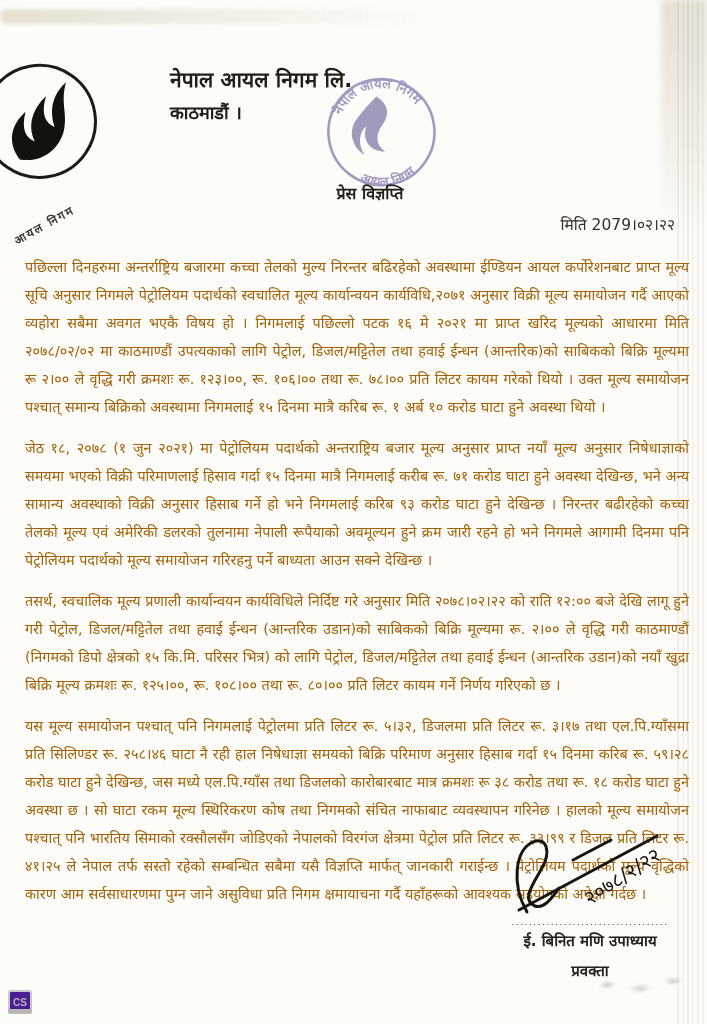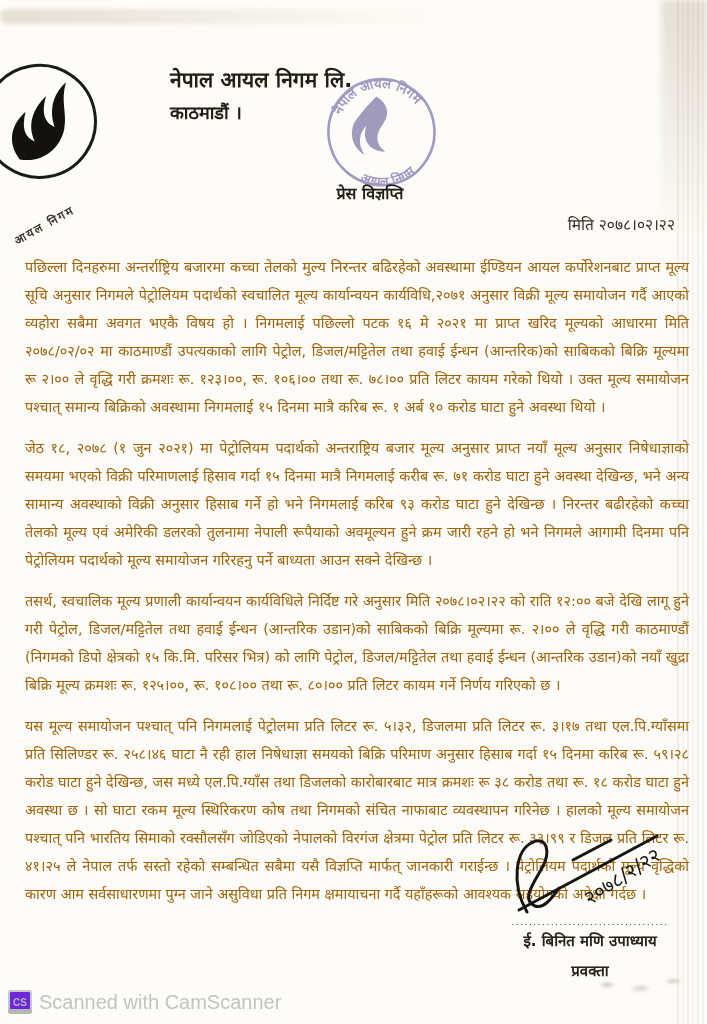--- a/index.html
+++ b/index.html
@@ -65,21 +65,21 @@
   .sig-name{font-size:15px;font-weight:bold;margin-top:4px;}
   .sig-title{font-size:15px;font-weight:bold;margin-top:10px;}
   
   .footer{
     position:absolute;left:8px;bottom:10px;display:flex;align-items:center;gap:7px;
     color:#c3c3c3;font-size:20px;font-family:"Liberation Sans",sans-serif;
   }
   .cs-badge{
     position:relative;width:20px;height:20px;border:2px solid #c8c8c8;border-radius:3px;
     display:flex;align-items:center;justify-content:center;
-    font-size:10px;font-weight:bold;color:#b4b4b4;background:#6d28d9;
+    font-size:10px;font-weight:bold;color:#b4b4b4;background:#4c1d95;
   }
   .cs-badge::after{
     content:"";position:absolute;left:-2px;right:-2px;bottom:-2px;height:5px;
     background:#b6b6b6;border-radius:0 0 3px 3px;
   }
 </style>
 </head>
 <body>
 
 <div class="page">
@@ -113,21 +113,21 @@
       </text>
       <text font-size="13" fill="#5f539c" font-weight="bold">
         <textPath href="#stArcBot" startOffset="50%" text-anchor="middle">आयल निगम</textPath>
       </text>
       <path d="M66,26 C80,38 74,49 67,56 C60,64 58,73 67,82 C52,80 45,67 52,54
                C43,60 41,71 46,82 C34,73 33,55 44,45 C52,37 59,31 66,26 Z" fill="#4c4186" opacity="0.9"></path>
     </svg>
   </div>
 
   <div class="doc-title">प्रेस विज्ञप्ति</div>
-  <div class="date-line">मिति २०७८।०२।२२</div>
+  <div class="date-line">मिति 2079।०२।२२</div>
 
   <div class="body-text">
     <p>पछिल्ला दिनहरुमा अन्तर्राष्ट्रिय बजारमा कच्चा तेलको मुल्य निरन्तर बढिरहेको अवस्थामा ईण्डियन आयल कर्पोरेशनबाट प्राप्त मूल्य सूचि अनुसार निगमले पेट्रोलियम पदार्थको स्वचालित मूल्य कार्यान्वयन कार्यविधि,२०७१ अनुसार विक्री मूल्य समायोजन गर्दै आएको व्यहोरा सबैमा अवगत भएकै विषय हो । निगमलाई पछिल्लो पटक १६ मे २०२१ मा प्राप्त खरिद मूल्यको आधारमा मिति २०७८/०२/०२ मा काठमाण्डौं उपत्यकाको लागि पेट्रोल, डिजल/मट्टितेल तथा हवाई ईन्धन (आन्तरिक)को साबिकको बिक्रि मूल्यमा रू २।०० ले वृद्धि गरी क्रमशः रू. १२३।००, रू. १०६।०० तथा रू. ७८।०० प्रति लिटर कायम गरेको थियो । उक्त मूल्य समायोजन पश्चात् समान्य बिक्रिको अवस्थामा निगमलाई १५ दिनमा मात्रै करिब रू. १ अर्ब १० करोड घाटा हुने अवस्था थियो ।</p>
     <p>जेठ १८, २०७८ (१ जुन २०२१) मा पेट्रोलियम पदार्थको अन्तराष्ट्रिय बजार मूल्य अनुसार प्राप्त नयाँ मूल्य अनुसार निषेधाज्ञाको समयमा भएको विक्री परिमाणलाई हिसाव गर्दा १५ दिनमा मात्रै निगमलाई करीब रू. ७१ करोड घाटा हुने अवस्था देखिन्छ, भने अन्य सामान्य अवस्थाको विक्री अनुसार हिसाब गर्ने हो भने निगमलाई करिब ९३ करोड घाटा हुने देखिन्छ । निरन्तर बढीरहेको कच्चा तेलको मूल्य एवं अमेरिकी डलरको तुलनामा नेपाली रूपैयाको अवमूल्यन हुने क्रम जारी रहने हो भने निगमले आगामी दिनमा पनि पेट्रोलियम पदार्थको मूल्य समायोजन गरिरहनु पर्ने बाध्यता आउन सक्ने देखिन्छ ।</p>
     <p>तसर्थ, स्वचालिक मूल्य प्रणाली कार्यान्वयन कार्यविधिले निर्दिष्ट गरे अनुसार मिति २०७८।०२।२२ को राति १२:०० बजे देखि लागू हुने गरी पेट्रोल, डिजल/मट्टितेल तथा हवाई ईन्धन (आन्तरिक उडान)को साबिकको बिक्रि मूल्यमा रू. २।०० ले वृद्धि गरी काठमाण्डौं (निगमको डिपो क्षेत्रको १५ कि.मि. परिसर भित्र) को लागि पेट्रोल, डिजल/मट्टितेल तथा हवाई ईन्धन (आन्तरिक उडान)को नयाँ खुद्रा बिक्रि मूल्य क्रमशः रू. १२५।००, रू. १०८।०० तथा रू. ८०।०० प्रति लिटर कायम गर्ने निर्णय गरिएको छ ।</p>
     <p>यस मूल्य समायोजन पश्चात् पनि निगमलाई पेट्रोलमा प्रति लिटर रू. ५।३२, डिजलमा प्रति लिटर रू. ३।१७ तथा एल.पि.ग्याँसमा प्रति सिलिण्डर रू. २५८।४६ घाटा नै रही हाल निषेधाज्ञा समयको बिक्रि परिमाण अनुसार हिसाब गर्दा १५ दिनमा करिब रू. ५९।२८ करोड घाटा हुने देखिन्छ, जस मध्ये एल.पि.ग्याँस तथा डिजलको कारोबारबाट मात्र क्रमशः रू ३८ करोड तथा रू. १८ करोड घाटा हुने अवस्था छ । सो घाटा रकम मूल्य स्थिरिकरण कोष तथा निगमको संचित नाफाबाट व्यवस्थापन गरिनेछ । हालको मूल्य समायोजन पश्चात् पनि भारतिय सिमाको रक्सौलसँग जोडिएको नेपालको विरगंज क्षेत्रमा पेट्रोल प्रति लिटर रू. ३३।९९ र डिजल प्रति लिटर रू. ४१।२५ ले नेपाल तर्फ सस्तो रहेको सम्बन्धित सबैमा यसै विज्ञप्ति मार्फत् जानकारी गराईन्छ । पेट्रोलियम पदार्थको मूल्य वृद्धिको कारण आम सर्वसाधारणमा पुग्न जाने असुविधा प्रति निगम क्षमायाचना गर्दै यहाँहरूको आवश्यक सहयोगको अपेक्षा गर्दछ ।</p>
   </div>
 
   <div class="sig">
     <svg class="sig-svg" width="210" height="92" viewBox="0 0 210 92">
@@ -140,16 +140,15 @@
     </svg>
     <div class="sig-dots">....................................</div>
     <div class="sig-name">ई. बिनित मणि उपाध्याय</div>
     <div class="sig-title">प्रवक्ता</div>
   </div>
 
   <div class="ink-smudge"></div>
 
   <div class="footer">
     <span class="cs-badge">CS</span>
-    <span>Scanned with CamScanner</span>
   </div>
 
 </div>
 
 </body></html>

